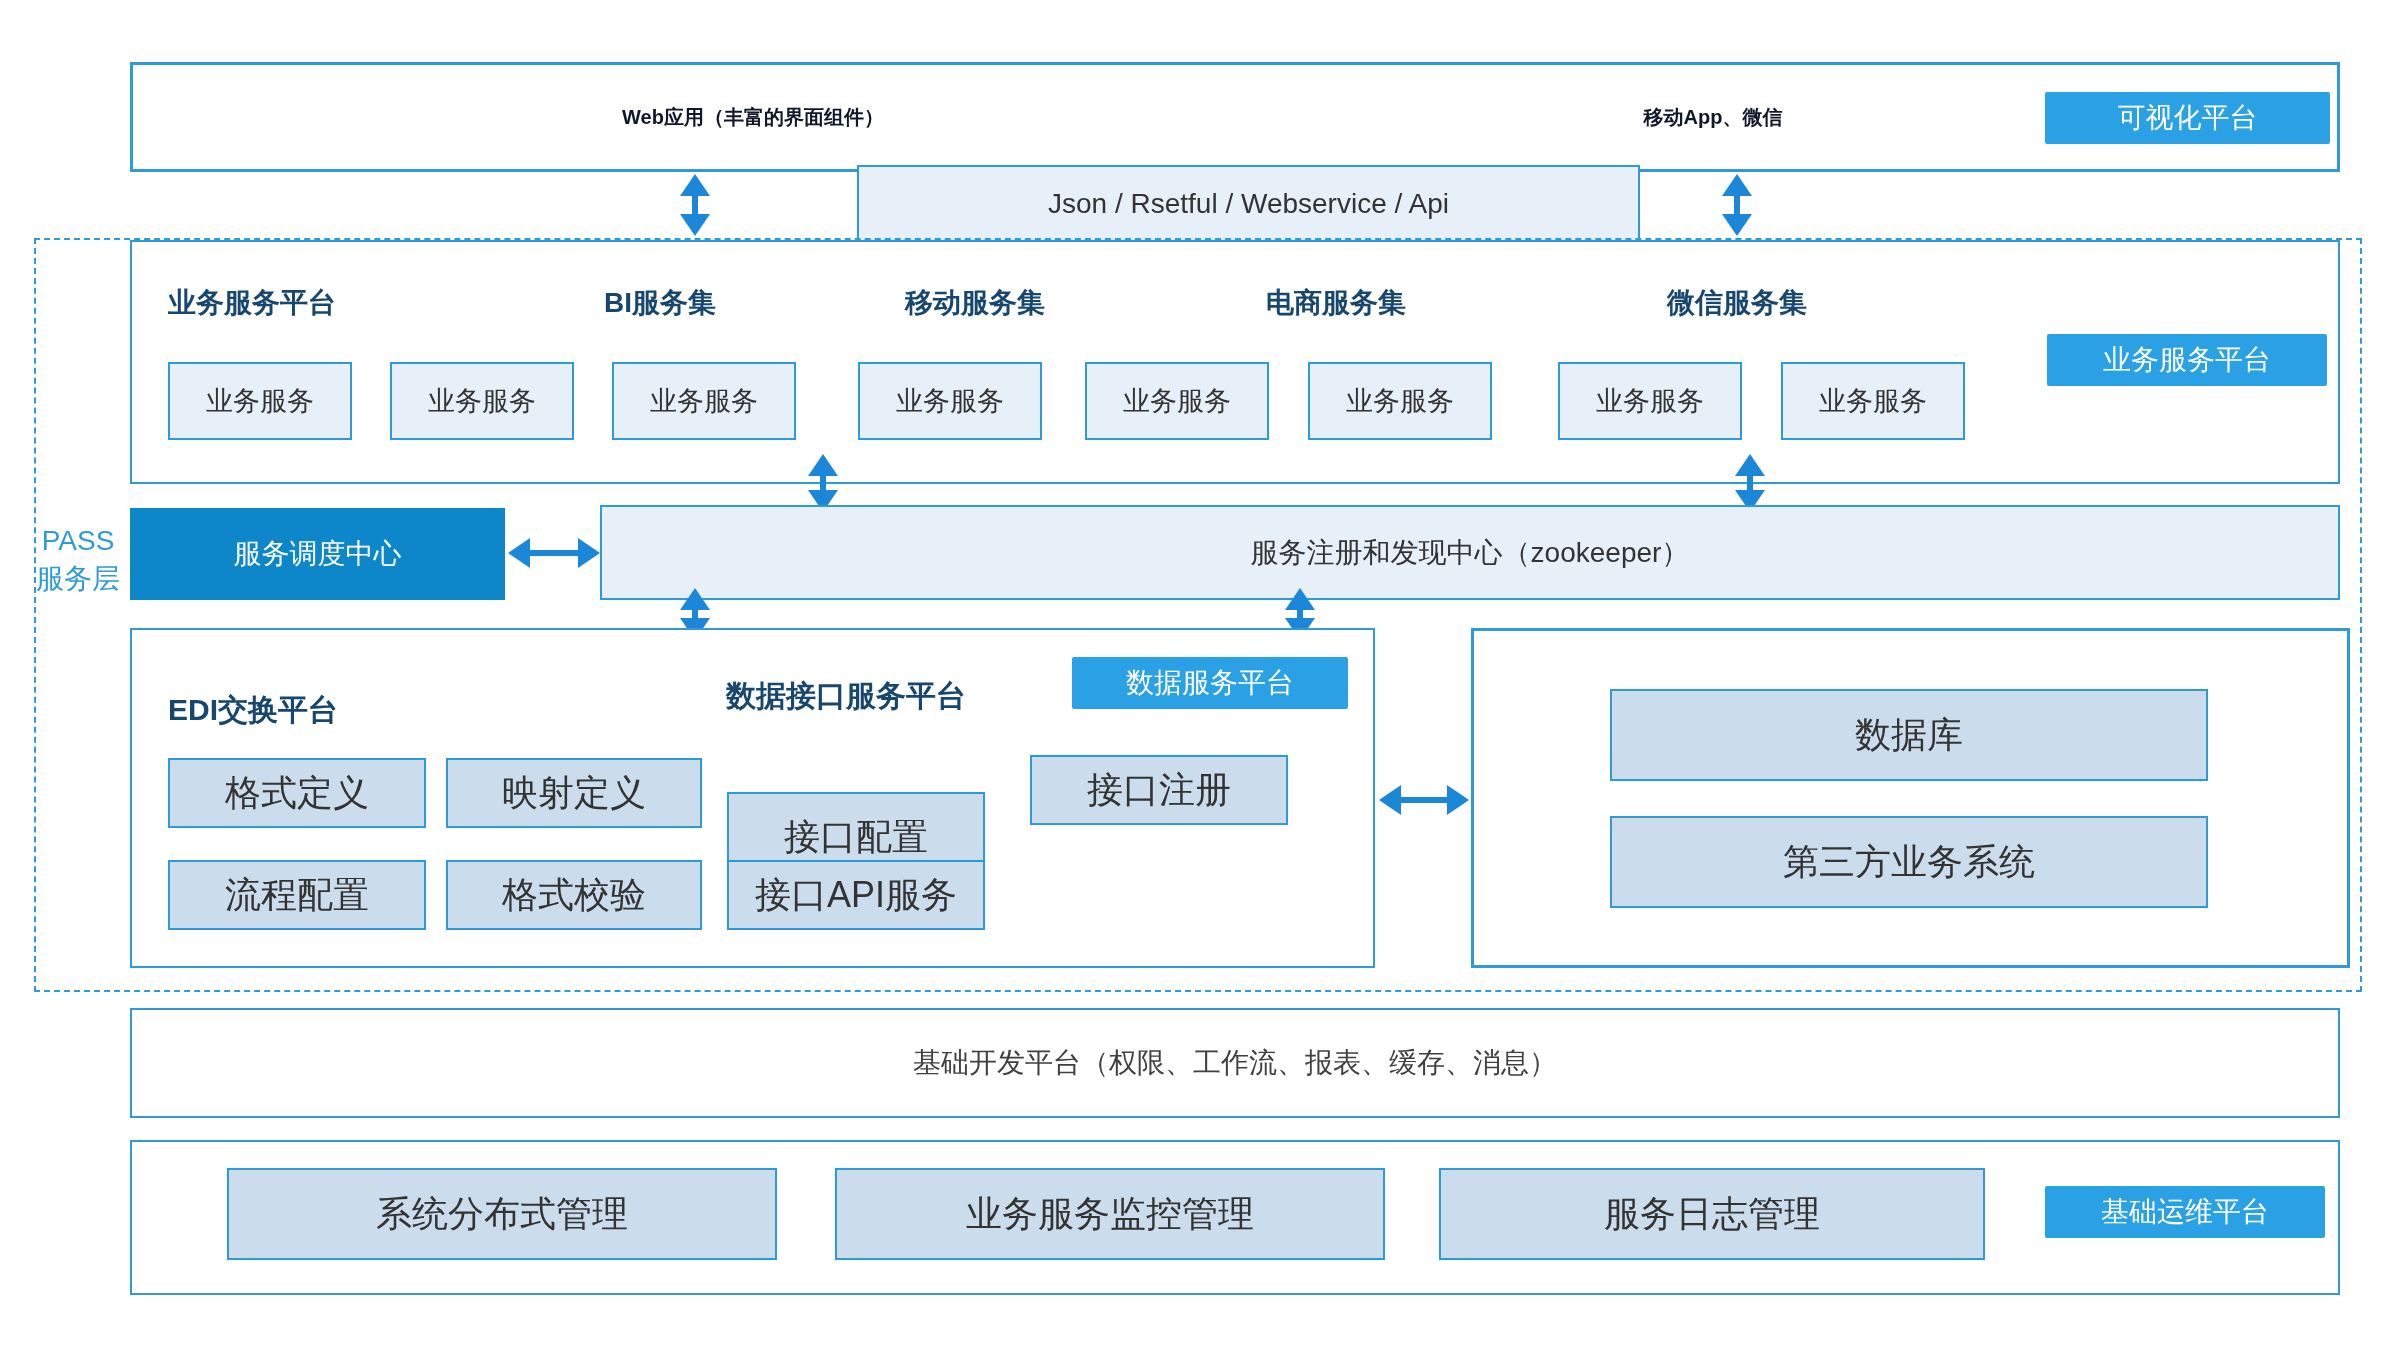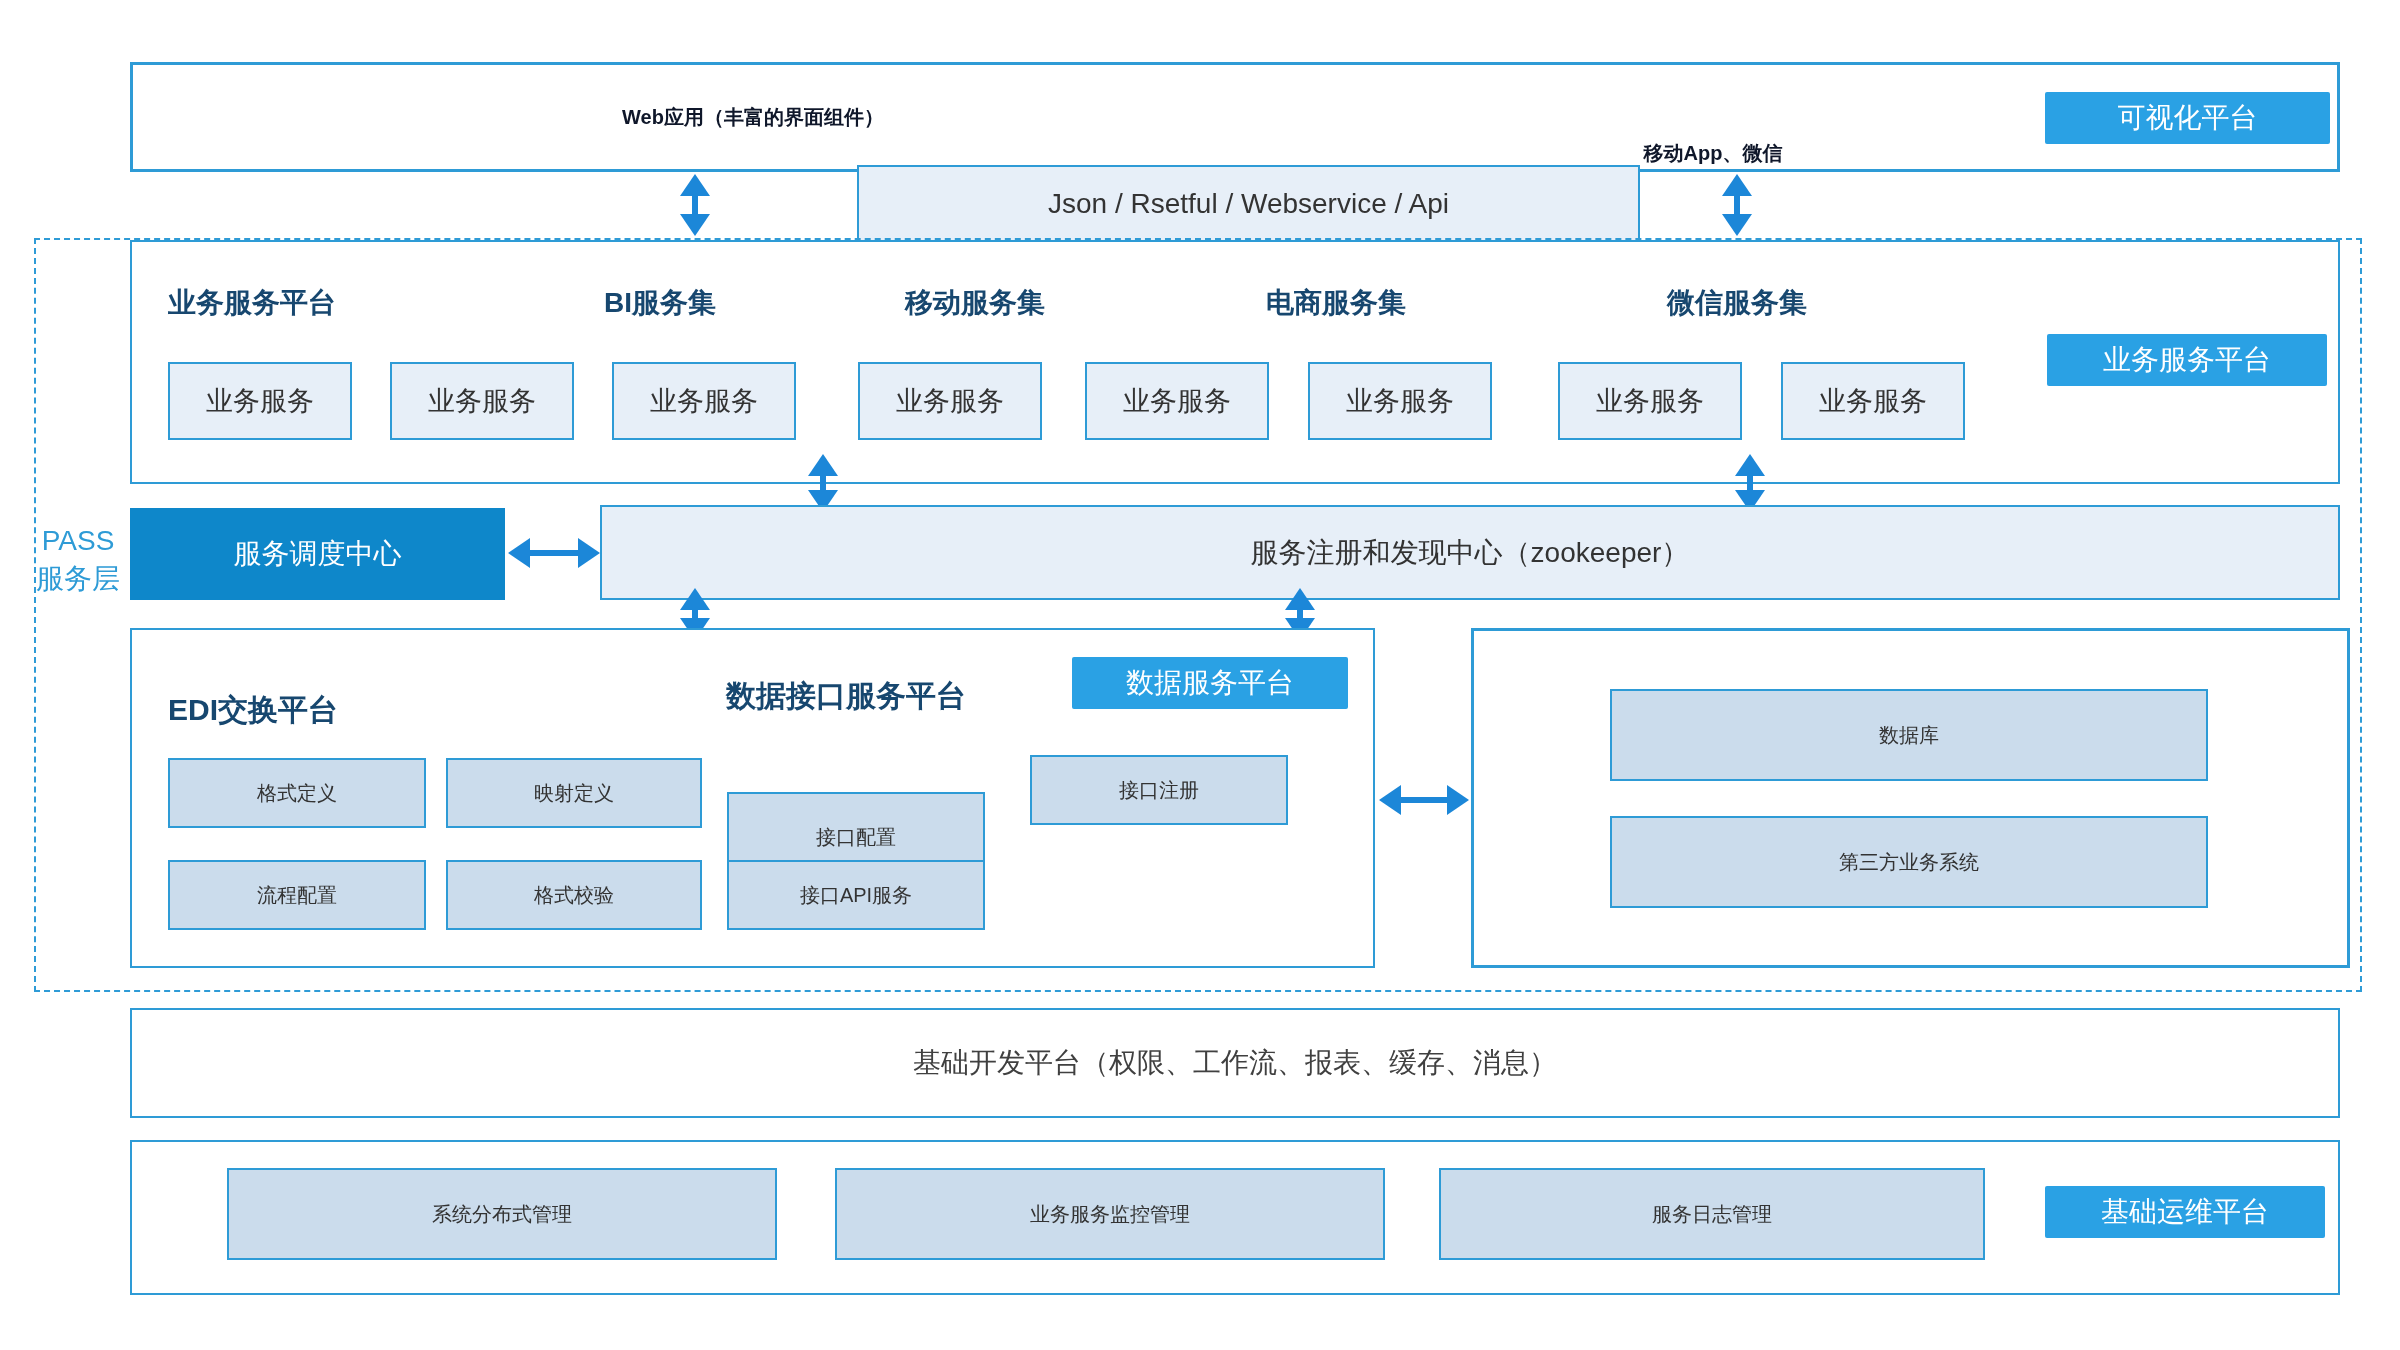--- a/index.html
+++ b/index.html
@@ -44,30 +44,30 @@
   .arr-v i{position:absolute;left:12px;top:18px;bottom:18px;width:6px;background:var(--arrow-blue);}
 
   .arr-h{height:30px;}
   .arr-h::before,.arr-h::after{content:"";position:absolute;top:0;
       border-top:15px solid transparent;border-bottom:15px solid transparent;}
   .arr-h::before{left:0;border-right:22px solid var(--arrow-blue);}
   .arr-h::after{right:0;border-left:22px solid var(--arrow-blue);}
   .arr-h i{position:absolute;top:12px;left:18px;right:18px;height:6px;background:var(--arrow-blue);}
 
   .svc{position:absolute;width:184px;height:78px;font-size:27px;}
-  .cell{font-size:20px;}
+  .cell{font-size:36px;}
 </style>
 </head>
 <body>
 
 <div class="canvas">
 
   <div class="box box3" style="left:130px;top:62px;width:2210px;height:110px;">
     <div class="bigtext" style="position:absolute;left:270px;top:0;width:700px;height:104px;display:flex;align-items:center;justify-content:center;">Web应用（丰富的界面组件）</div>
-    <div class="bigtext" style="position:absolute;left:1290px;top:0;width:580px;height:104px;display:flex;align-items:center;justify-content:center;margin-top:36px;">移动App、微信</div>
+    <div class="bigtext" style="position:absolute;left:1290px;top:0;width:580px;height:104px;display:flex;align-items:center;justify-content:center;">移动App、微信</div>
   </div>
   <div class="btn" style="left:2045px;top:92px;width:285px;height:52px;">可视化平台</div>
 
   <div class="box fillA center" style="left:857px;top:165px;width:783px;height:77px;font-size:28px;">Json / Rsetful / Webservice / Api</div>
 
   <div class="arr arr-v" style="left:680px;top:174px;height:62px;">
       <i></i>
     </div>
   <div class="arr arr-v" style="left:1722px;top:174px;height:62px;">
       <i></i>

